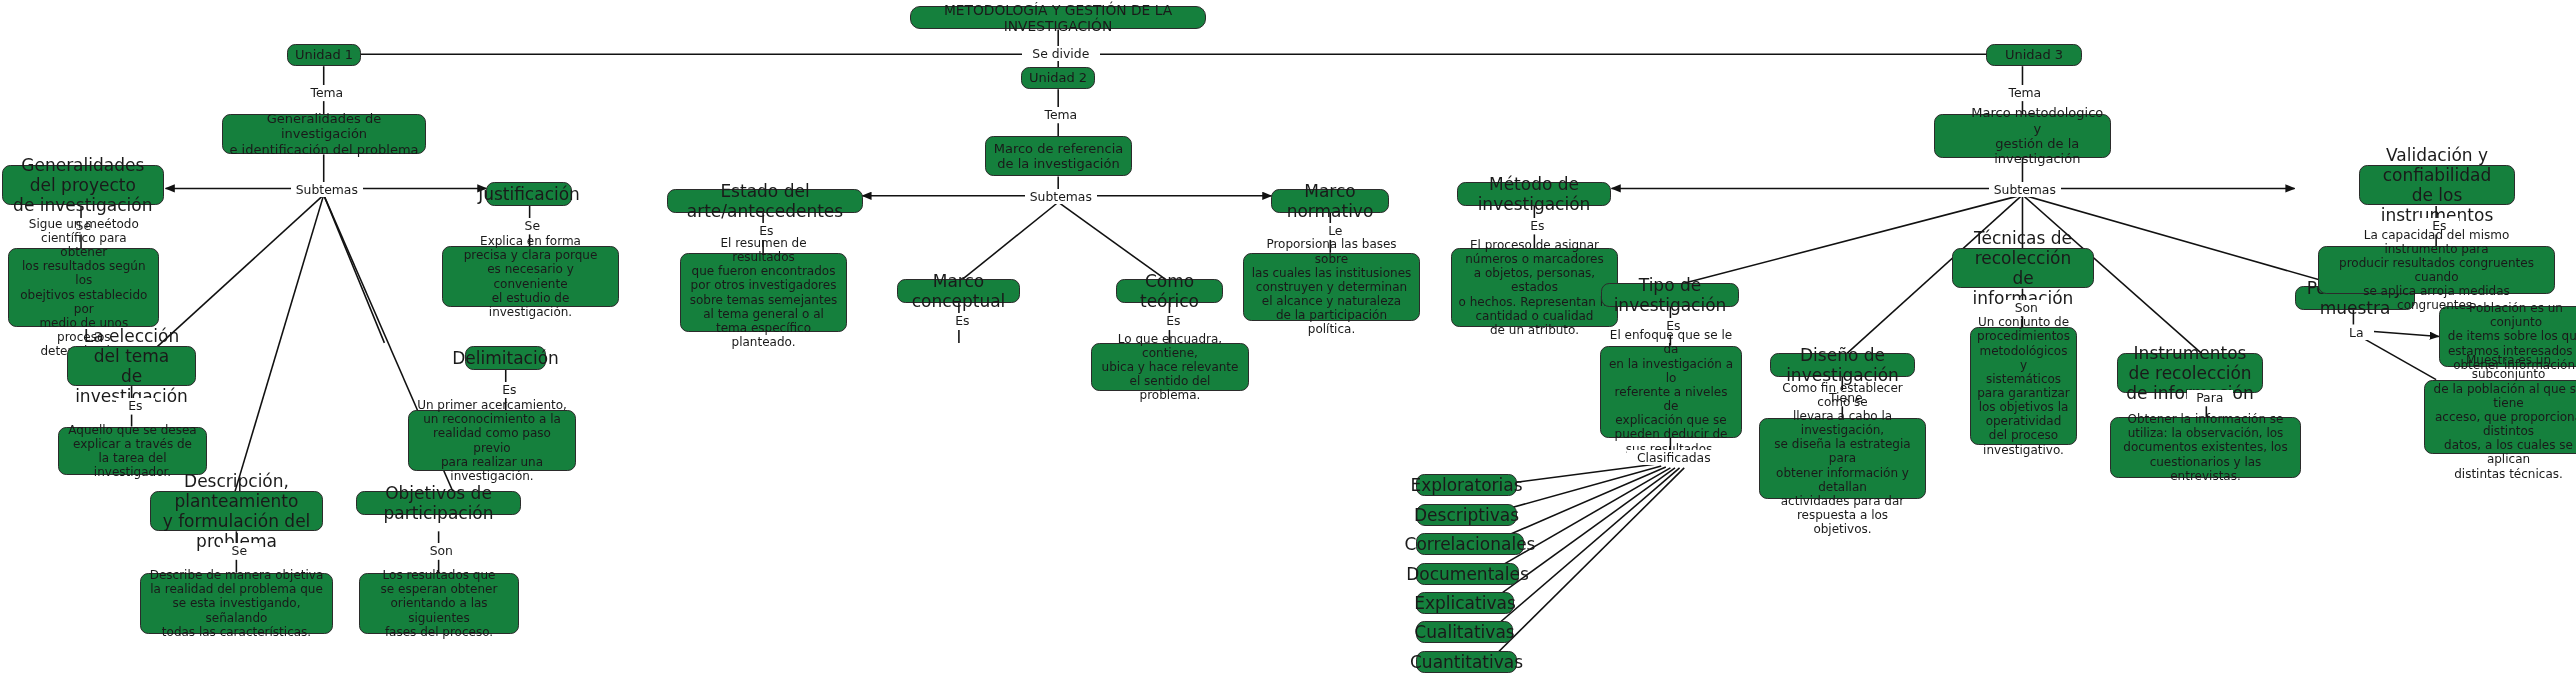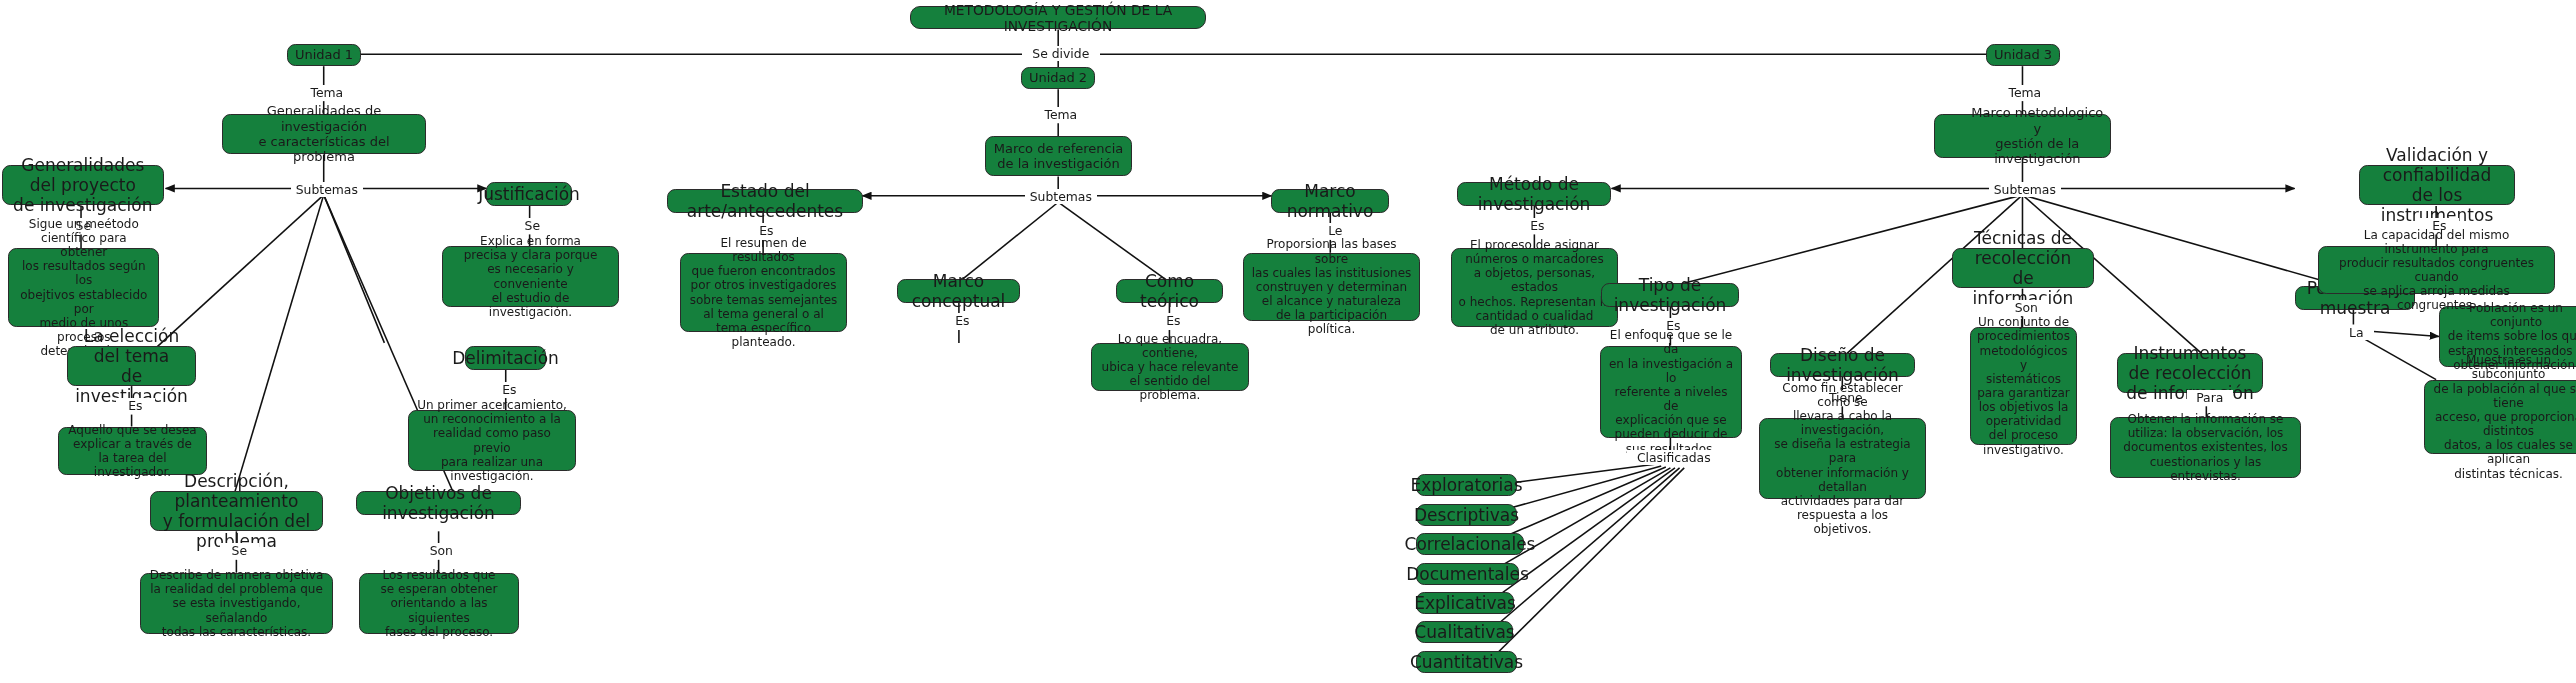--- a/index.html
+++ b/index.html
@@ -155,21 +155,21 @@
     </g>
   </svg>
 
   <div class="node root" style="left:910px;top:6.4px;width:296px;height:23px;">METODOLOGÍA Y GESTIÓN DE LA INVESTIGACIÓN</div>
   <div class="lbl" style="left:1022px;top:46px;width:72px;">Se divide</div>
 
   <div class="node unit" style="left:287px;top:44px;width:74px;height:22px;">Unidad 1</div>
   <div class="lbl" style="left:302px;top:85px;width:44px;">Tema</div>
 
   <div class="node topic" style="left:222px;top:114px;width:204px;height:40px;">Generalidades de investigación
-e características del problema</div>
+e identificación del problema</div>
   <div class="lbl" style="left:291px;top:182px;width:66px;">Subtemas</div>
 
   <div class="node sub" style="left:1.8px;top:165px;width:162px;height:40px;">Generalidades del proyecto
 de investigación</div>
   <div class="lbl" style="left:64px;top:218px;width:33px;">Se</div>
   <div class="node leaf" style="left:8.3px;top:248px;width:151px;height:79px;">Sigue un meétodo
 científico para obtener
 los resultados según los
 obejtivos establecido por
 medio de unos procesos
@@ -183,21 +183,21 @@
 la tarea del investigador.</div>
 
   <div class="node sub" style="left:150px;top:491px;width:173px;height:40px;">Descripción, planteamiento
 y formulación del problema</div>
   <div class="lbl" style="left:220px;top:543px;width:33px;">Se</div>
   <div class="node leaf" style="left:140px;top:573px;width:193px;height:61px;">Describe de manera objetiva
 la realidad del problema que
 se esta investigando, señalando
 todas las características.</div>
 
-  <div class="node sub" style="left:356px;top:491px;width:165px;height:24px;">Objetivos de investigación</div>
+  <div class="node sub" style="left:356px;top:491px;width:165px;height:24px;">Objetivos de participación</div>
   <div class="lbl" style="left:422px;top:543px;width:33px;">Son</div>
   <div class="node leaf" style="left:359px;top:573px;width:160px;height:61px;">Los resultados que
 se esperan obtener
 orientando a las siguientes
 fases del proceso.</div>
 
   <div class="node sub" style="left:465px;top:346px;width:81px;height:24px;">Delimitación</div>
   <div class="lbl" style="left:490px;top:382px;width:33px;">Es</div>
   <div class="node leaf" style="left:408px;top:410px;width:168px;height:61px;">Un primer acercamiento,
 un reconocimiento a la
@@ -237,21 +237,21 @@
 el sentido del problema.</div>
 
   <div class="node sub" style="left:1271px;top:189px;width:118px;height:24px;">Marco normativo</div>
   <div class="lbl" style="left:1316px;top:223px;width:33px;">Le</div>
   <div class="node leaf" style="left:1243px;top:253px;width:177px;height:68px;">Proporsiona las bases sobre
 las cuales las institusiones
 construyen y determinan
 el alcance y naturaleza
 de la participación política.</div>
 
-  <div class="node unit" style="left:1986px;top:44px;width:74px;height:22px;">Unidad 3</div>
+  <div class="node unit" style="left:1986px;top:44px;width:96px;height:22px;">Unidad 3</div>
   <div class="lbl" style="left:2000px;top:85px;width:44px;">Tema</div>
 
   <div class="node topic" style="left:1934px;top:114px;width:177px;height:44px;padding-left:36px;">Marco metodologico y
 gestión de la investigación</div>
   <div class="lbl" style="left:1989px;top:182px;width:66px;">Subtemas</div>
 
   <div class="node sub" style="left:1457px;top:182px;width:154px;height:24px;">Método de investigación</div>
   <div class="lbl" style="left:1518px;top:218px;width:33px;">Es</div>
   <div class="node leaf" style="left:1451px;top:248px;width:167px;height:79px;">El proceso de asignar
 números o marcadores

